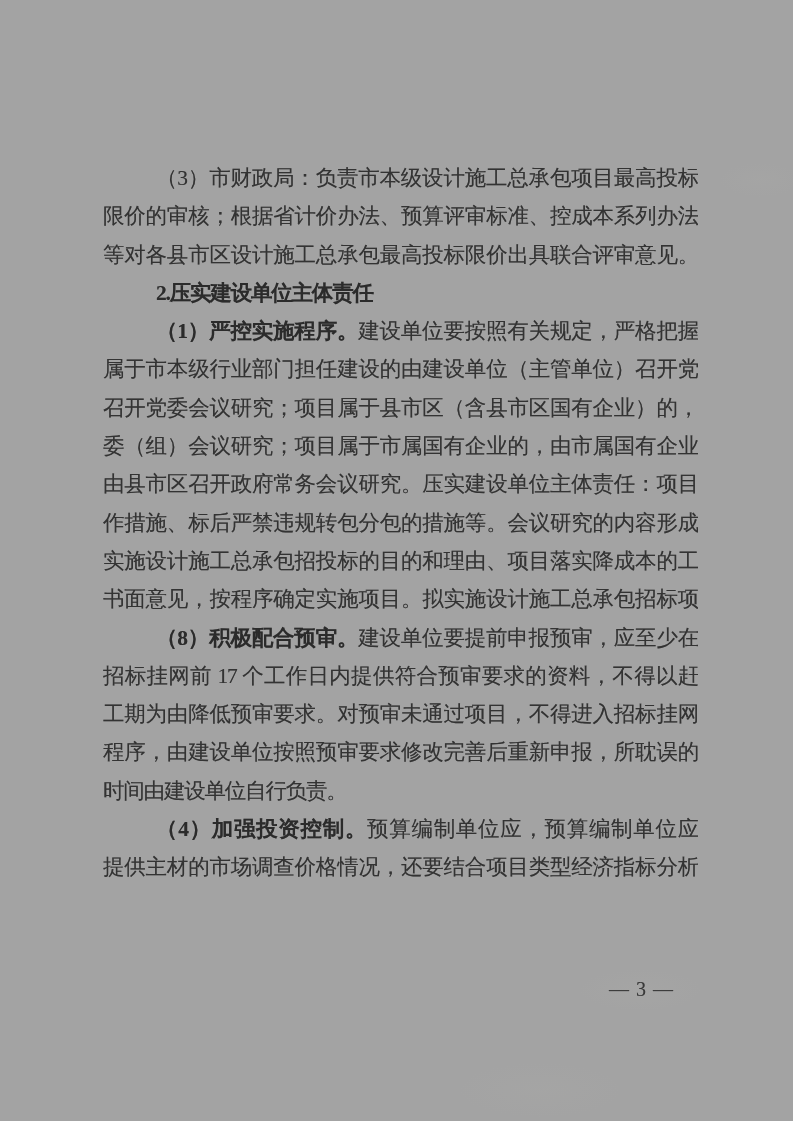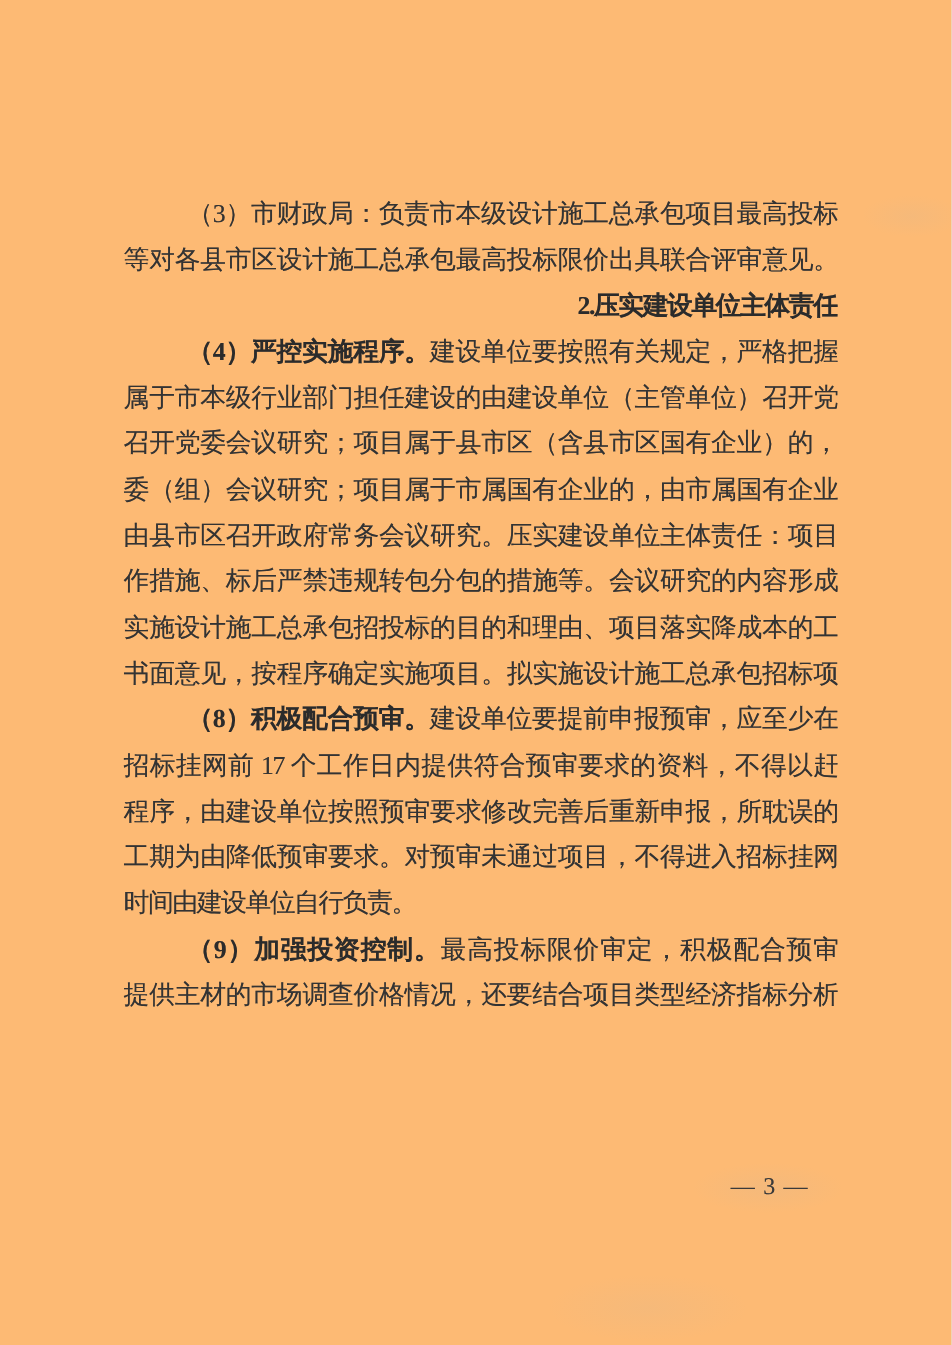--- a/index.html
+++ b/index.html
@@ -5,21 +5,21 @@
   html, body {
     margin: 0;
     padding: 0;
     background: #e8e8e8;
   }
   .page {
     position: relative;
     width: 793px;
     height: 1121px;
     margin: 0 auto;
-    background: #fdba74;
+    background: #a3a3a3;
     overflow: hidden;
     font-family: "Liberation Serif", "DejaVu Serif", serif;
   }
   
   .page::before {
     content: "";
     position: absolute;
     left: 0; top: 0; right: 0; bottom: 0;
     background:
       radial-gradient(ellipse 90px 30px at 640px 990px, rgba(180,180,175,0.12), transparent 70%),
@@ -42,21 +42,20 @@
     overflow: hidden;
     white-space: normal;
     text-shadow: 0 0 0.5px rgba(70,70,70,0.55);
   }
   .line.justify {
     text-align: justify;
     text-align-last: justify;
   }
   .line.indent {
     text-indent: 53px;
-    text-align: right;
   }
   .run.bold {
     font-weight: bold;
     color: #2b2b2b;
   }
   .page-number {
     position: absolute;
     top: 976px;
     right: 119px;
     font-size: 20px;
@@ -65,32 +64,33 @@
     color: #3a3a3a;
     text-shadow: 0 0 0.5px rgba(70,70,70,0.5);
   }
 </style>
 </head>
 <body>
 
 <div class="page">
   <div class="doc-body">
       <div class="line indent justify"><span class="run">（3）市财政局：负责市本级设计施工总承包项目最高投标</span></div>
+      <div class="line justify"><span class="run">限价的审核；根据省计价办法、预算评审标准、控成本系列办法</span></div>
       <div class="line justify"><span class="run">等对各县市区设计施工总承包最高投标限价出具联合评审意见。</span></div>
       <div class="line indent"><span class="run bold">2.压实建设单位主体责任</span></div>
-      <div class="line indent justify"><span class="run bold">（4）严控实施程序。</span><span class="run">建设单位要按照有关规定，严格把握</span></div>
+      <div class="line indent justify"><span class="run bold">（1）严控实施程序。</span><span class="run">建设单位要按照有关规定，严格把握</span></div>
       <div class="line justify"><span class="run">属于市本级行业部门担任建设的由建设单位（主管单位）召开党</span></div>
       <div class="line justify"><span class="run">召开党委会议研究；项目属于县市区（含县市区国有企业）的，</span></div>
       <div class="line justify"><span class="run">委（组）会议研究；项目属于市属国有企业的，由市属国有企业</span></div>
       <div class="line justify"><span class="run">由县市区召开政府常务会议研究。压实建设单位主体责任：项目</span></div>
       <div class="line justify"><span class="run">作措施、标后严禁违规转包分包的措施等。会议研究的内容形成</span></div>
       <div class="line justify"><span class="run">实施设计施工总承包招投标的目的和理由、项目落实降成本的工</span></div>
       <div class="line justify"><span class="run">书面意见，按程序确定实施项目。拟实施设计施工总承包招标项</span></div>
       <div class="line indent justify"><span class="run bold">（8）积极配合预审。</span><span class="run">建设单位要提前申报预审，应至少在</span></div>
       <div class="line justify"><span class="run">招标挂网前 17 个工作日内提供符合预审要求的资料，不得以赶</span></div>
+      <div class="line justify"><span class="run">工期为由降低预审要求。对预审未通过项目，不得进入招标挂网</span></div>
       <div class="line justify"><span class="run">程序，由建设单位按照预审要求修改完善后重新申报，所耽误的</span></div>
-      <div class="line justify"><span class="run">工期为由降低预审要求。对预审未通过项目，不得进入招标挂网</span></div>
       <div class="line"><span class="run">时间由建设单位自行负责。</span></div>
-      <div class="line indent justify"><span class="run bold">（9）加强投资控制。</span><span class="run">最高投标限价审定，积极配合预审</span></div>
+      <div class="line indent justify"><span class="run bold">（4）加强投资控制。</span><span class="run">预算编制单位应，预算编制单位应</span></div>
       <div class="line justify"><span class="run">提供主材的市场调查价格情况，还要结合项目类型经济指标分析</span></div>
     </div>
   <div class="page-number">— 3 —</div>
 </div>
 
 </body></html>

